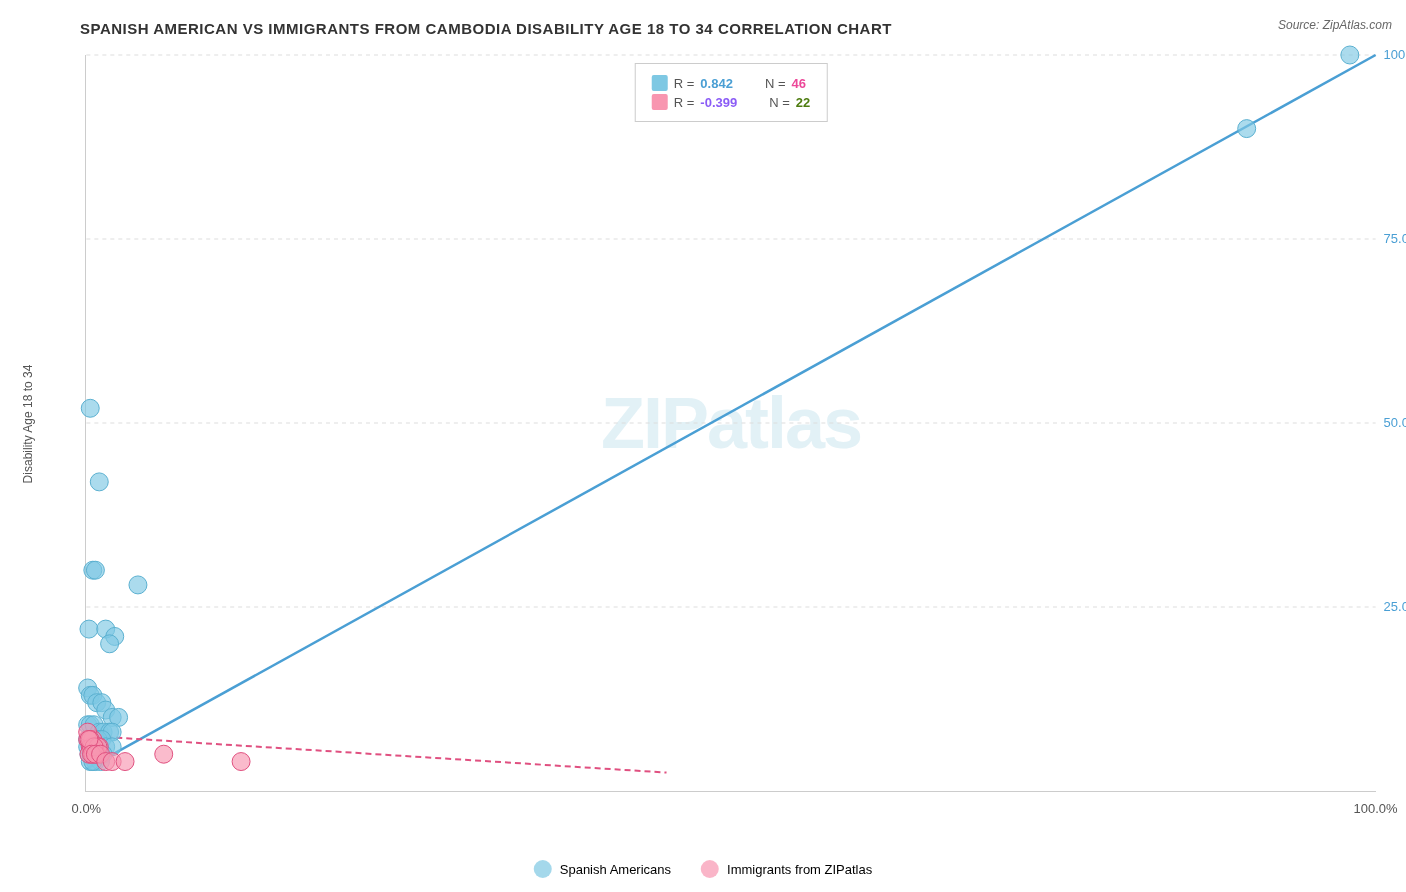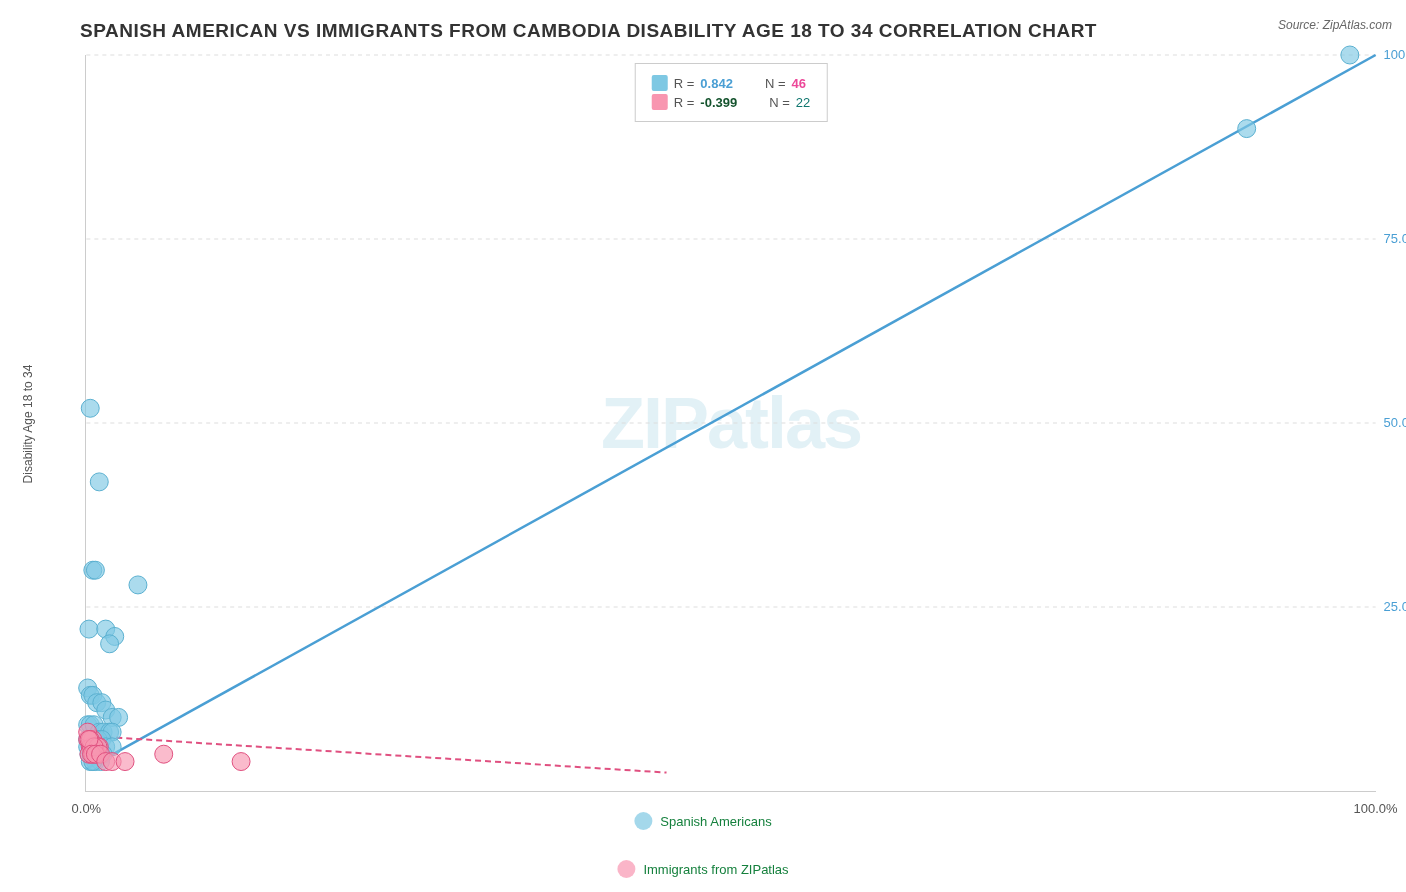--- a/index.html
+++ b/index.html
@@ -10,21 +10,21 @@
       font-family: Arial, sans-serif;
       overflow: hidden;
     }
     .chart-container {
       width: 1406px;
       height: 892px;
       position: relative;
       padding: 20px 20px 60px 20px;
     }
     .chart-title {
-      font-size: 19px;
+      font-size: 15px;
       font-weight: bold;
       color: #333;
       text-transform: uppercase;
       letter-spacing: 0.5px;
       margin-bottom: 10px;
       padding-left: 60px;
     }
     .source-label {
       position: absolute;
       top: 18px;
@@ -109,22 +109,21 @@
     }
     .bottom-legend {
       position: absolute;
       bottom: 20px;
       left: 50%;
       transform: translateX(-50%);
       display: flex;
       align-items: center;
       gap: 30px;
       font-size: 13px;
-      color: #15803d;
-      flex-direction: column;
+      color: #000000;
     }
     .bottom-legend-item {
       display: flex;
       align-items: center;
       gap: 8px;
     }
     .bottom-swatch {
       width: 18px;
       height: 18px;
       border-radius: 50%;
@@ -158,24 +157,24 @@
         <div class="legend-swatch" style="background:#7ec8e3;"></div>
         <span class="legend-r">R = </span>
         <span class="legend-r-val" style="color:#4a9fd4; font-weight:bold;">0.842</span>
         <span style="width:20px;"></span>
         <span class="legend-n">N = </span>
         <span class="legend-n-val" style="color:#ec4899; font-weight:bold;">46</span>
       </div>
       <div class="legend-row">
         <div class="legend-swatch" style="background:#f896b0;"></div>
         <span class="legend-r">R = </span>
-        <span class="legend-r-val" style="color:#14532d; font-weight:bold;">-0.399</span>
+        <span class="legend-r-val" style="color:#8b5cf6; font-weight:bold;">-0.399</span>
         <span style="width:20px;"></span>
         <span class="legend-n">N = </span>
-        <span class="legend-n-val" style="color:#0f766e; font-weight:normal;">22</span>
+        <span class="legend-n-val" style="color:#4d7c0f; font-weight:bold;">22</span>
       </div>
     </div>
 
     <svg class="scatter-svg" id="scatter-svg" viewBox="0 0 1291 737">
         <line x1="0" x2="1291" y1="0" y2="0" stroke="#ddd" stroke-dasharray="4,4" stroke-width="1"></line>
         <text x="1299" y="4" font-size="13" fill="#4a9fd4">100.0%</text>
         <line x1="0" x2="1291" y1="184.25" y2="184.25" stroke="#ddd" stroke-dasharray="4,4" stroke-width="1"></line>
         <text x="1299" y="188.25" font-size="13" fill="#4a9fd4">75.0%</text>
         <line x1="0" x2="1291" y1="368.5" y2="368.5" stroke="#ddd" stroke-dasharray="4,4" stroke-width="1"></line>
         <text x="1299" y="372.5" font-size="13" fill="#4a9fd4">50.0%</text>

